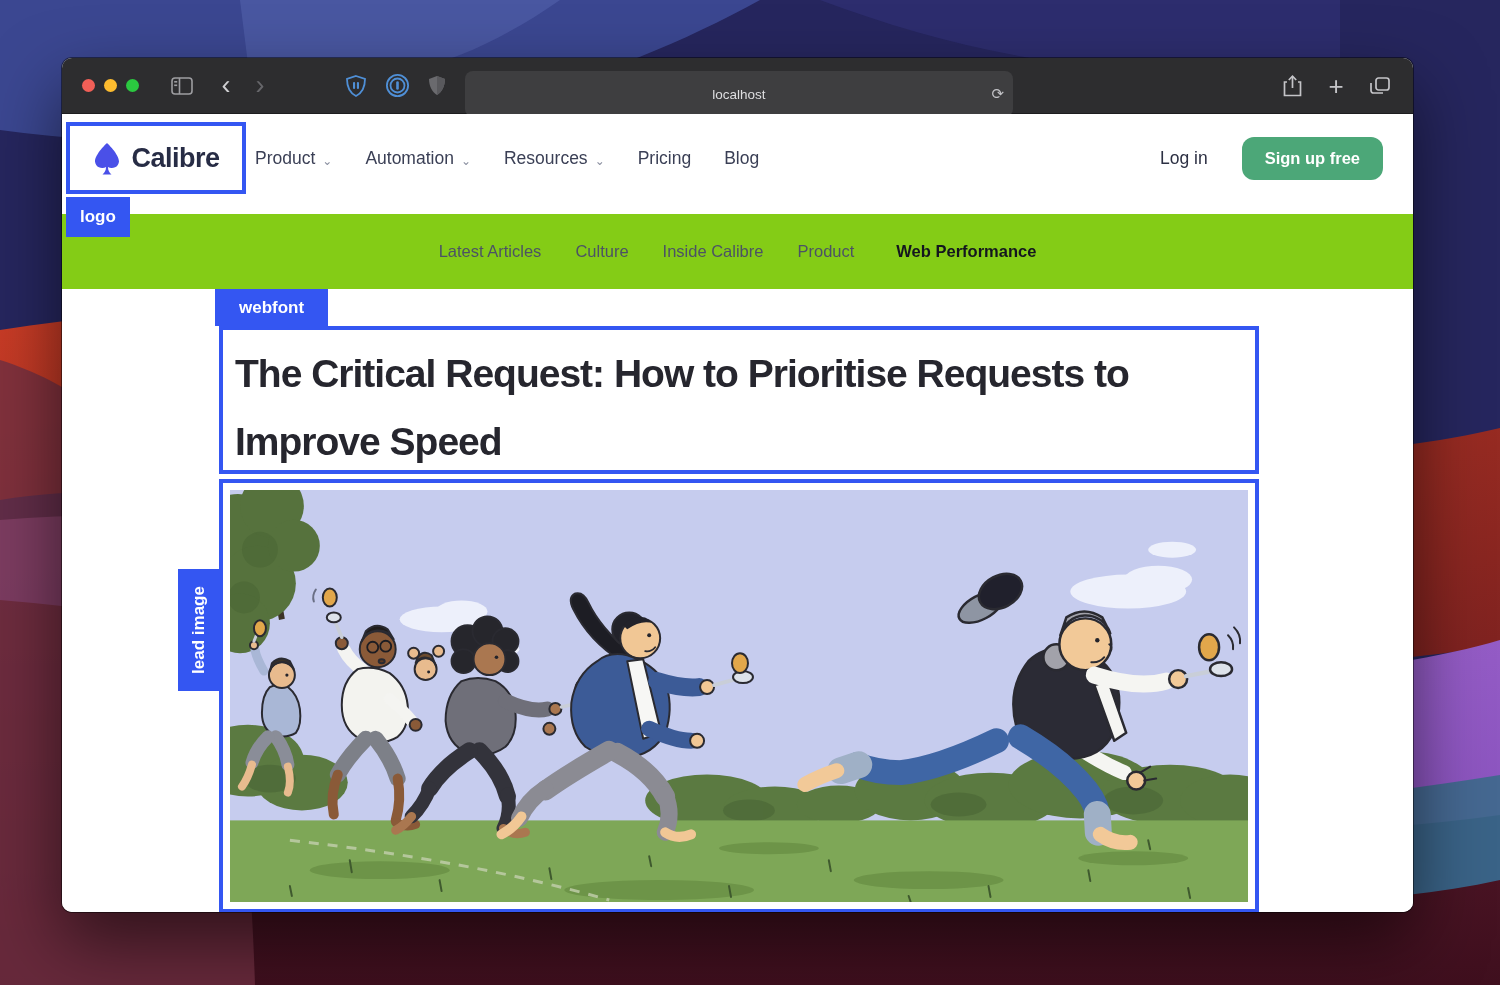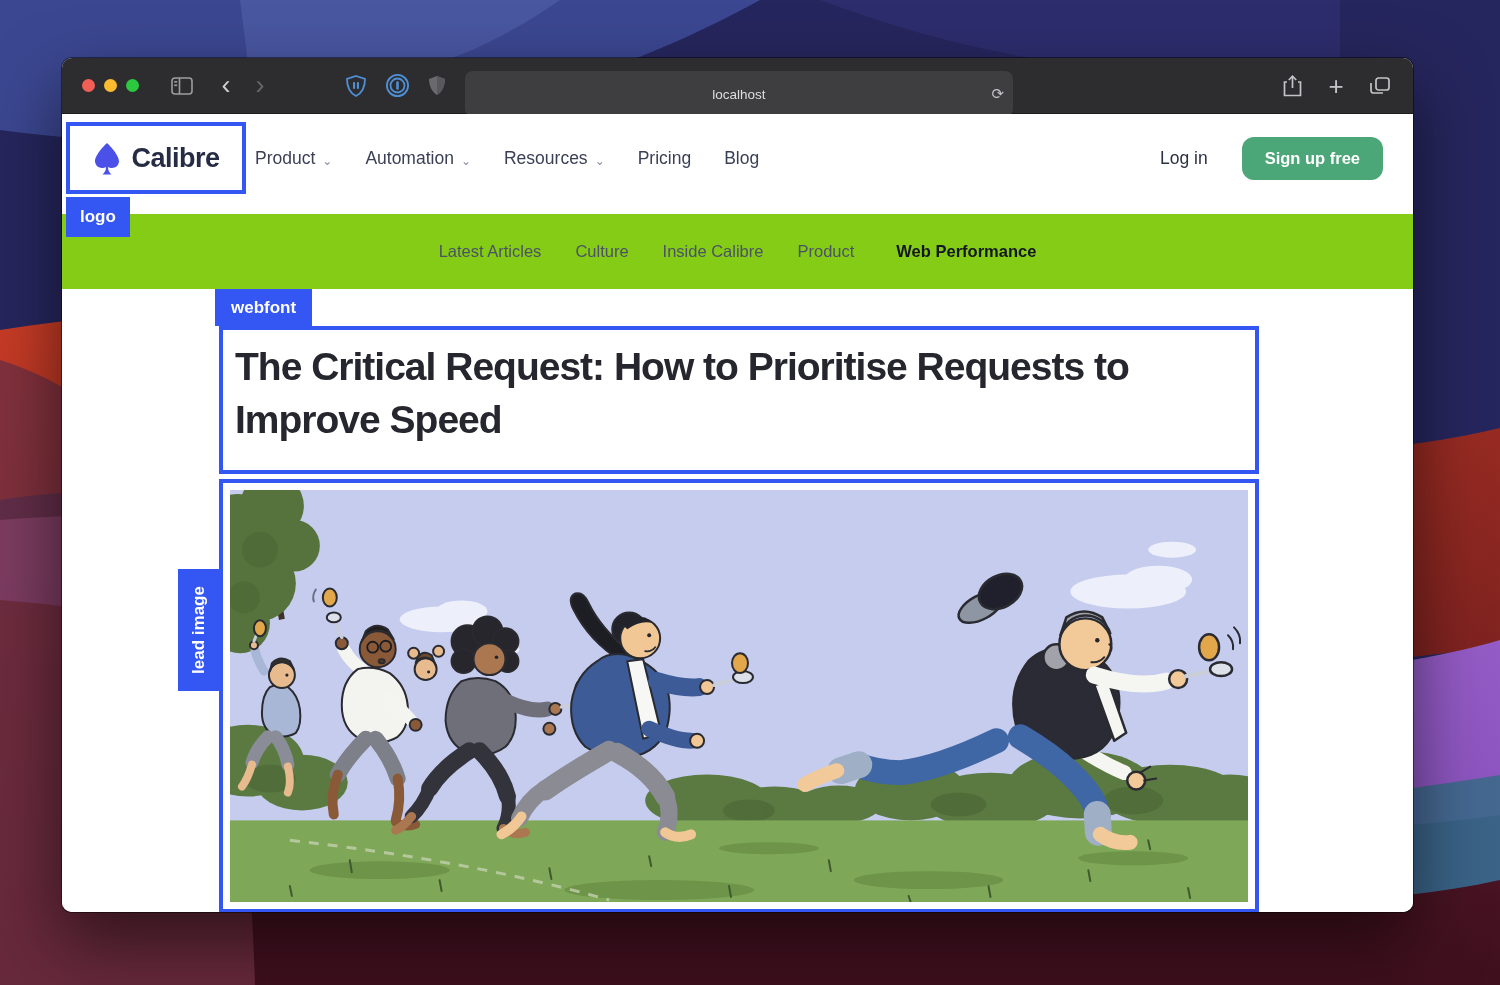--- a/index.html
+++ b/index.html
@@ -57,27 +57,27 @@
   .chev{color:#8a8fa0;font-size:12px;transform:translateY(2px);}
   .nav-right{position:absolute;right:30px;top:0;height:89px;display:flex;align-items:center;gap:34px;}
   .login{font-size:17.5px;color:#2c3043;cursor:pointer;}
   .signup{
     background:#4ca778;color:#fff;font-weight:bold;font-size:16.5px;
     border:none;border-radius:12px;padding:12px 23px;cursor:pointer;
   }
   .subnav{height:75px;background:#84cc16;display:flex;align-items:center;justify-content:center;gap:34px;}
   .subnav-item{font-size:16.5px;color:#4c5265;cursor:pointer;}
   .subnav-item.active{font-weight:bold;color:#14161f;margin-left:8px;}
-  .tag-webfont{left:153px;top:175px;height:37px;padding:0 16px;}
+  .tag-webfont{left:153px;top:175px;height:37px;padding:0 24px;}
   .title-box{
     position:absolute;left:157px;top:212px;width:1040px;height:148px;box-sizing:border-box;
     border:4px solid #3456f2;background:#fff;padding:10px 12px 0 12px;
   }
   .article-title{
-    font-size:39px;line-height:53px;font-weight:bold;color:#26262e;letter-spacing:-1px;margin:0;
+    font-size:39px;line-height:68px;font-weight:bold;color:#26262e;letter-spacing:-1px;margin:0;
   }
   .image-box{
     position:absolute;left:157px;top:365px;width:1040px;height:434px;box-sizing:border-box;
     border:4px solid #3456f2;background:#fff;padding:7px;
   }
   .tag-leadimage{left:116px;top:455px;width:41px;height:122px;}
   .tag-leadimage span{transform:rotate(-90deg);white-space:nowrap;display:block;}
   .lead-illustration{width:1018px;height:412px;display:block;}
 </style>
 </head>

